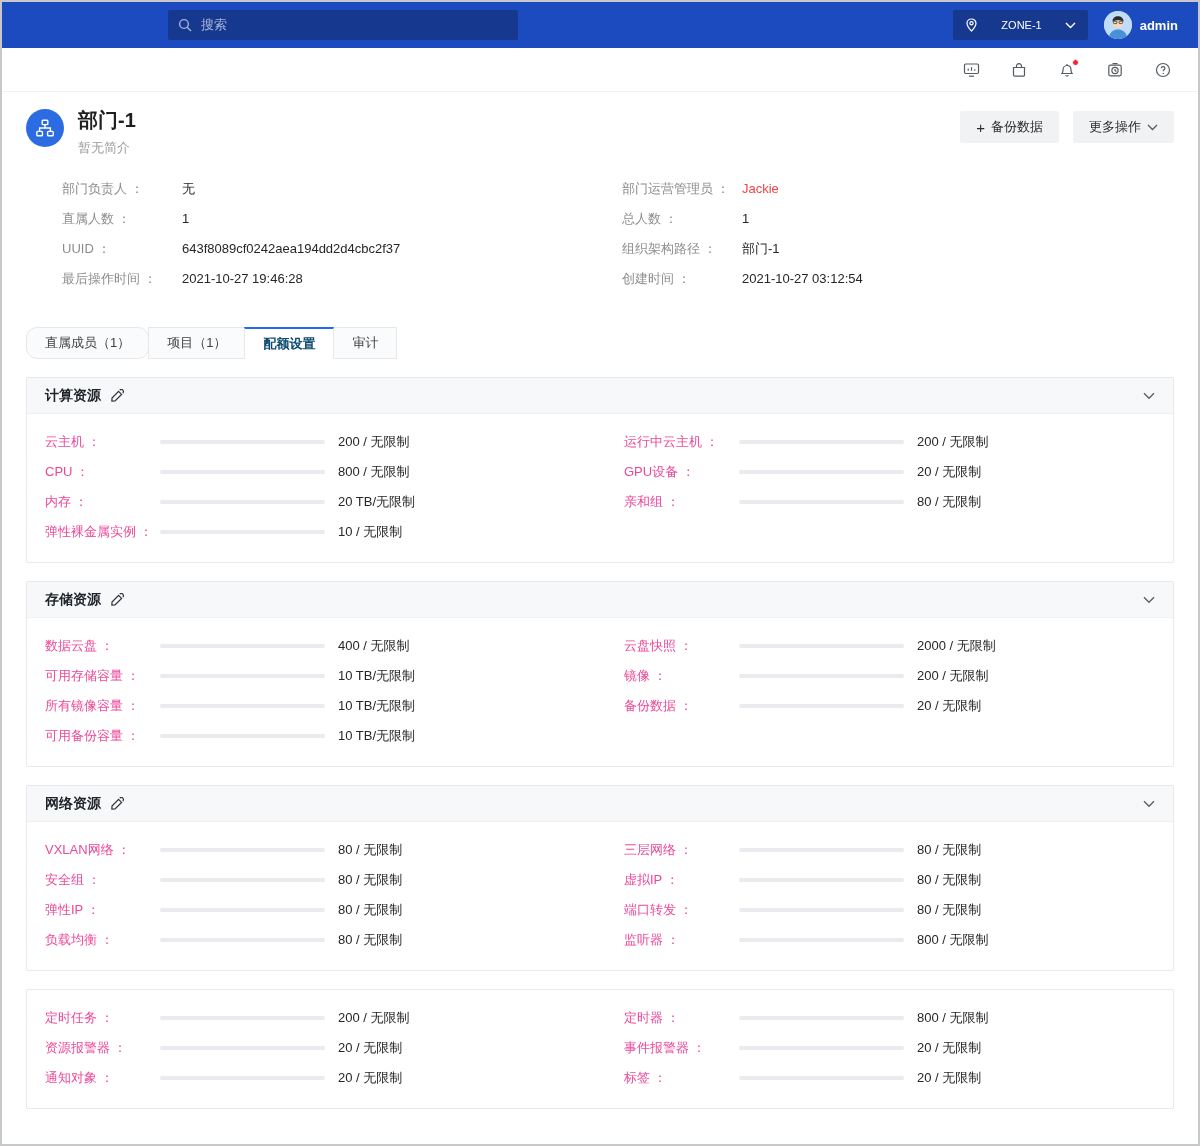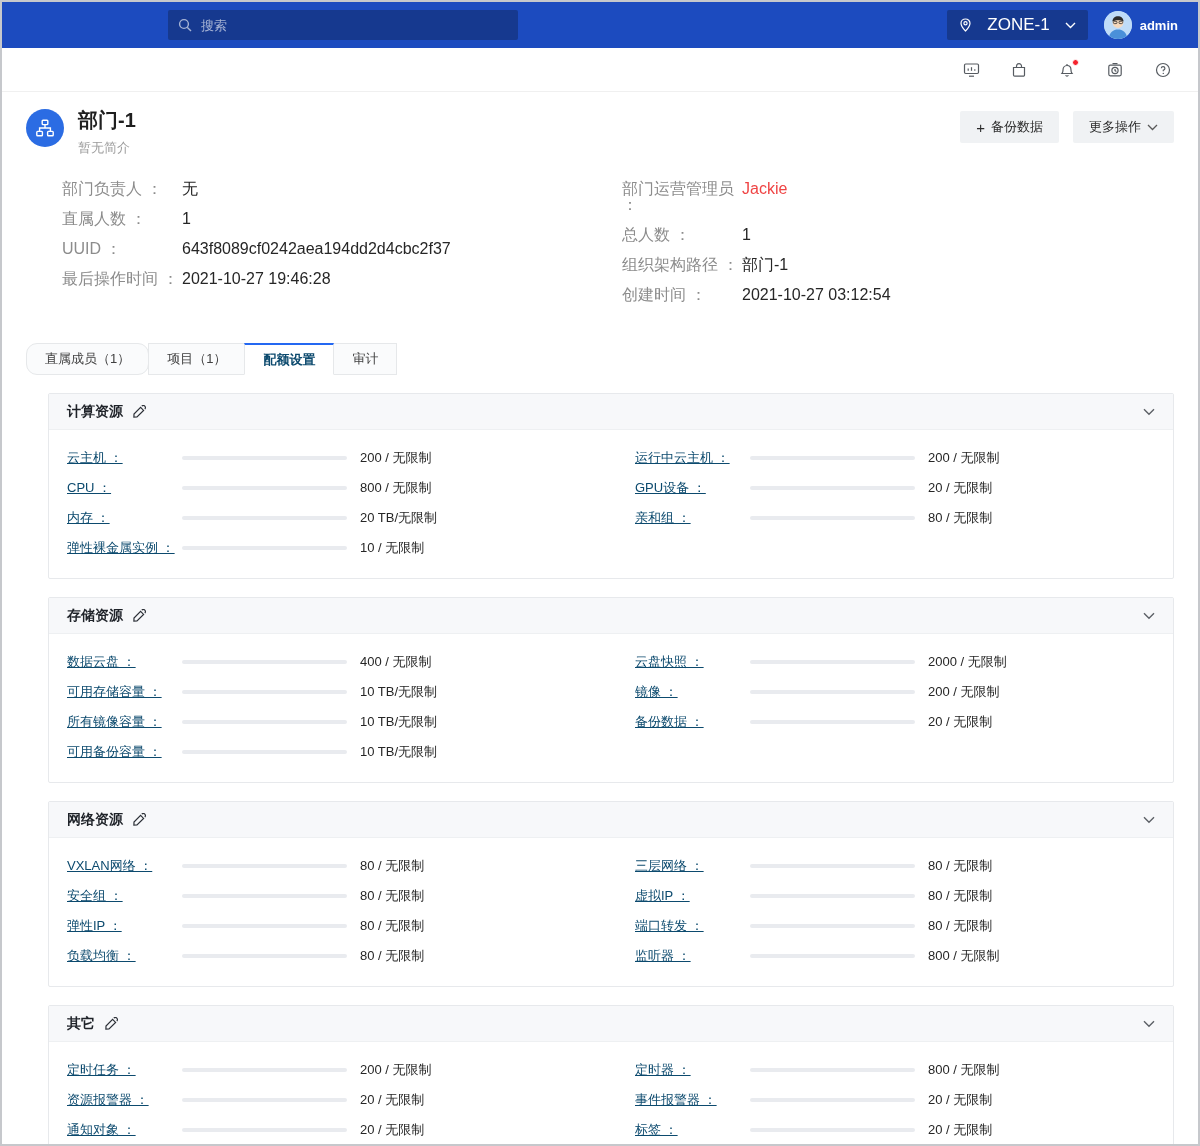--- a/index.html
+++ b/index.html
@@ -4,66 +4,66 @@
 <style>
   * { box-sizing: border-box; }
   html,body { margin:0; padding:0; background:#e9e9e9; }
   body { font-family:"Liberation Sans","DejaVu Sans",sans-serif; }
   .frame { width:1200px; height:1146px; margin:0 auto; background:#fff; border:2px solid #c6c8cc; overflow:hidden; position:relative; }
 
   
   .topbar { height:46px; background:#1c4bbf; display:flex; align-items:center; padding:0 14px; }
   .search-box { margin-left:152px; width:350px; height:30px; background:#16398f; border-radius:2px; display:flex; align-items:center; padding:0 10px; gap:7px; }
   .search-box svg { flex-shrink:0; }
-  .search-box input { flex:1; background:transparent; border:none; outline:none; font-size:13px; color:#e3eaff; font-family:Liberation Sans, sans-serif; }
+  .search-box input { flex:1; background:transparent; border:none; outline:none; font-size:13px; color:#e3eaff; font-family:Liberation Mono, monospace; }
   .search-box input::placeholder { color:rgba(255,255,255,.62); }
   .topbar-right { margin-left:auto; display:flex; align-items:center; gap:16px; }
-  .zone-chip { background:#16398f; height:30px; border-radius:2px; padding:0 12px; display:flex; align-items:center; gap:15px; color:#fff; font-size:17px; cursor:pointer; }
+  .zone-chip { background:#16398f; height:30px; border-radius:2px; padding:0 12px; display:flex; align-items:center; gap:23px; color:#fff; font-size:11px; cursor:pointer; }
   .user-menu { display:flex; align-items:center; gap:8px; color:#fff; font-size:13px; font-weight:bold; cursor:pointer; padding-right:6px;text-align:center; }
   .avatar-circle { width:28px; height:28px; border-radius:50%; background:#bfdcf8; display:flex; align-items:center; justify-content:center; overflow:hidden; }
 
   
   .toolbar { height:44px; display:flex; align-items:center; justify-content:flex-end; gap:30px; padding:0 26px; border-bottom:1px solid #f0f0f0; background:#fff; }
   .tool-icon { position:relative; width:18px; height:18px; display:flex; align-items:center; justify-content:center; color:#565b61; cursor:pointer; }
   .tool-icon .dot { position:absolute; top:-2px; right:-3px; width:7px; height:7px; border-radius:50%; background:#f5222d; border:1px solid #fff; }
 
   
   .page-head { padding:15px 24px 0; background:#fff; }
   .title-row { display:flex; align-items:flex-start; }
   .dept-avatar { width:38px; height:38px; border-radius:50%; background:#2b6ce3; display:flex; align-items:center; justify-content:center; flex-shrink:0; margin-top:2px; }
   .title-texts { margin-left:14px; }
   .page-title { font-size:20px; font-weight:bold; color:#1f1f1f; line-height:26px; }
   .page-subtitle { font-size:13px; color:#9b9b9b; margin-top:6px; }
   .head-actions { margin-left:auto; display:flex; gap:14px; margin-top:4px; }
   .btn { height:32px; background:#f0f2f4; border:none; border-radius:2px; padding:0 16px; font-size:13px; color:#2b2b2b; font-family:inherit; display:flex; align-items:center; gap:6px; cursor:pointer; }
   .btn .plus { font-size:15px; line-height:1; }
 
   .info-grid { display:grid; grid-template-columns:560px 1fr; margin:24px 0 0 36px; }
-  .info-row { display:flex; font-size:16px; line-height:16px; margin-bottom:14px; }
+  .info-row { display:flex; font-size:13px; line-height:16px; margin-bottom:14px; }
   .ilabel { width:120px; color:#8c8c8c; flex-shrink:0; }
   .ivalue { color:#262626; }
   .ivalue.link { color:#ef4444; cursor:pointer; }
 
   
   .tabs { display:flex; padding:0 24px; margin-top:26px; align-items:flex-end; }
   .tab { height:32px; padding:0 18px; display:flex; align-items:center; background:#fafbfc; border:1px solid #e6e8ea; margin-left:-1px; font-size:13px; color:#404040; cursor:pointer; position:relative; }
   .tab:first-child { margin-left:0;border-radius:11px; }
   .tab.active { background:#fff; font-weight:bold; color:#0c4a6e; border-top:2px solid #2468f2; border-bottom-color:#fff; z-index:2; }
 
   
   .sections { padding:0 24px; }
-  .card { border:1px solid #e7e9ec; border-radius:2px; margin-top:18px; background:#fff;margin-left:22px; }
+  .card { border:1px solid #e7e9ec; border-radius:2px; margin-top:18px; background:#fff; }
   .card-head { height:36px; background:#f7f8fa; border-bottom:1px solid #eef0f2; display:flex; align-items:center; padding:0 18px; gap:9px; }
   .card-title { font-size:14px; font-weight:bold; color:#1f2329; }
   .edit-icon { display:flex; color:#2b2f36; cursor:pointer; }
   .collapse-icon { margin-left:auto; display:flex; color:#5c6066; cursor:pointer; }
   .card-body { padding:13px 18px 15px; display:grid; grid-template-columns:1fr 1fr; column-gap:48px; }
   .q-col { display:flex; flex-direction:column; }
   .q-row { display:flex; align-items:center; height:30px; font-size:13px; }
-  .q-label { width:115px; color:#0c4a6e; flex-shrink:0;text-decoration:underline; }
+  .q-label { width:115px; color:#ec4899; flex-shrink:0; }
   .q-bar { width:165px; height:4px; border-radius:2px; background:#e9ebef; margin-right:13px; flex-shrink:0; }
   .q-value { color:#262626; white-space:nowrap; }
 </style>
 </head>
 <body>
 
 <div class="frame">
 
   <header class="topbar">
     <div class="search-box">
@@ -394,34 +394,20 @@
   </div>
             <div class="q-row">
     <span class="q-label">监听器 ：</span>
     <span class="q-bar"></span>
     <span class="q-value">800 / 无限制</span>
   </div>
           </div>
     </div>
   </section>
       <section class="card">
-    <div class="card-head">
-      <span class="card-title">其它</span>
-      <span class="edit-icon">
-        <svg width="14" height="14" viewBox="0 0 14 14" fill="none" stroke="currentColor" stroke-width="1.2">
-              <path d="M8.6 2.4 L11.6 5.4 L5 12 L1.9 12.1 L2 9 Z"></path>
-              <path d="M9.8 1.2 A1.5 1.5 0 0 1 12.8 4.2"></path>
-            </svg>
-      </span>
-      <span class="collapse-icon">
-        <svg width="12" height="8" viewBox="0 0 12 8" fill="none" stroke="currentColor" stroke-width="1.4">
-              <polyline points="1,1.2 6,6.2 11,1.2"></polyline>
-            </svg>
-      </span>
-    </div>
     <div class="card-body">
       <div class="q-col">
             <div class="q-row">
     <span class="q-label">定时任务 ：</span>
     <span class="q-bar"></span>
     <span class="q-value">200 / 无限制</span>
   </div>
             <div class="q-row">
     <span class="q-label">资源报警器 ：</span>
     <span class="q-bar"></span>

